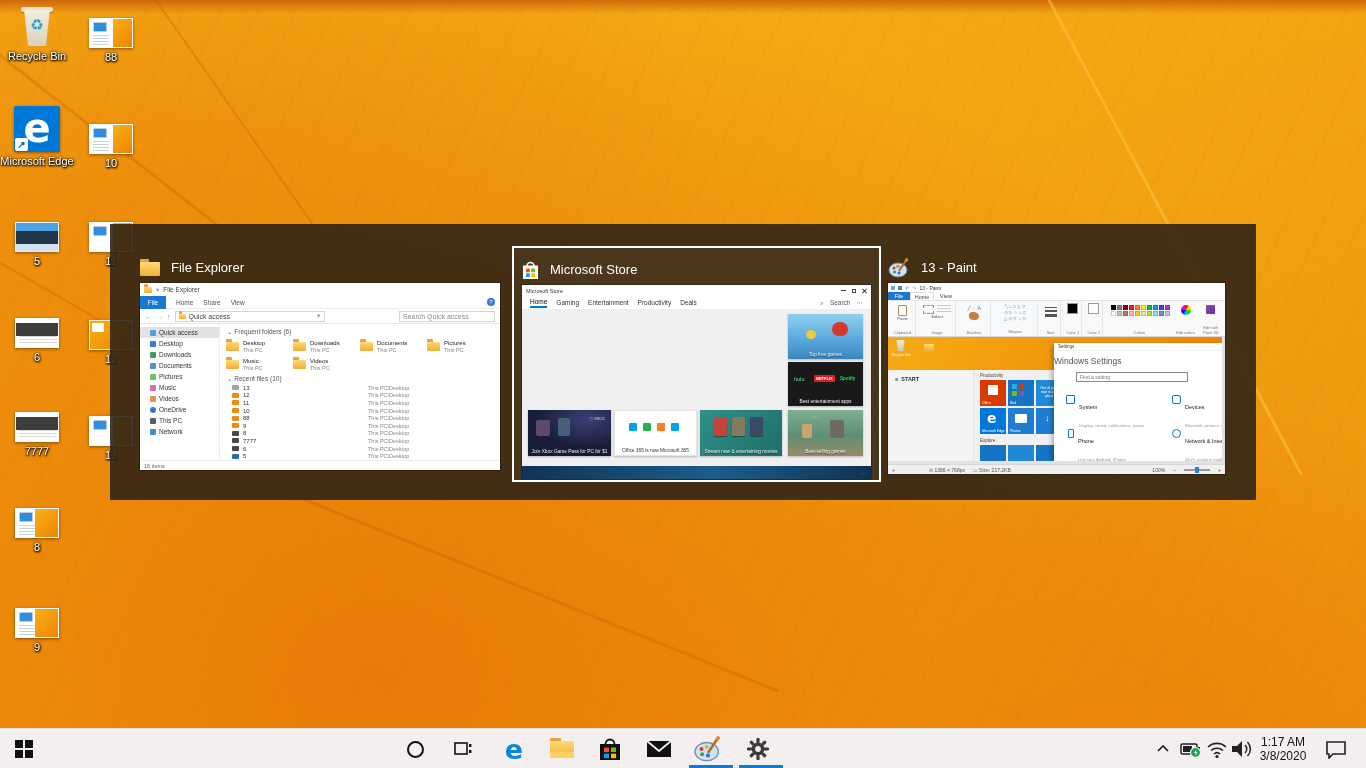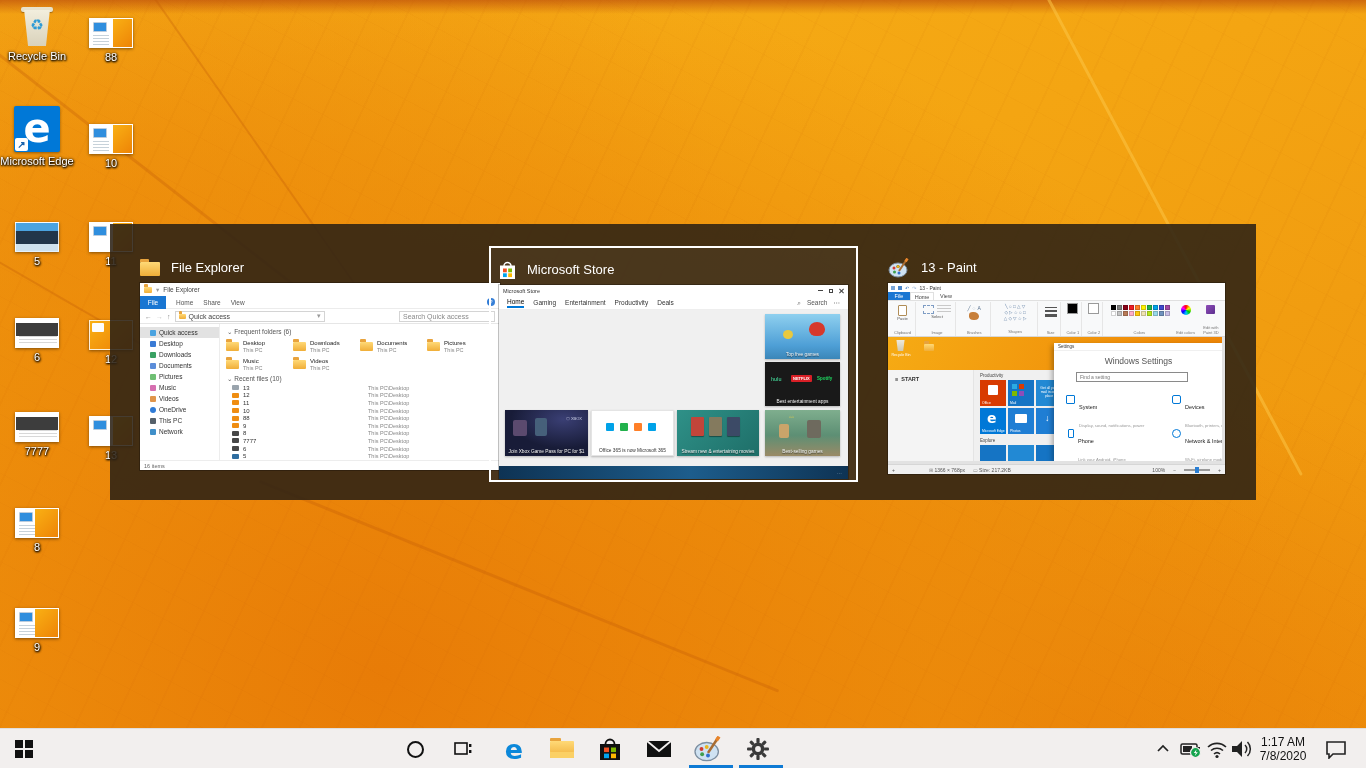--- a/index.html
+++ b/index.html
@@ -404,21 +404,21 @@
                 </div>
             </div>
           </div>
         </div>
         <div class="fe-status">
             <span>16 items</span>
           </div>
       </div>
     </div>
 
-    <div class="card sel" style="left:379px;width:369px;height:236px">
+    <div class="card sel" style="left:402px;width:369px;height:236px">
       <div class="card-head">
         <svg width="17" height="20" viewBox="0 0 17 20">
           <path d="M5 6 a3.5 3.5 0 0 1 7 0" fill="none" stroke="#fff" stroke-width="1.4"></path>
           <rect x="1" y="5.5" width="15" height="13.5" fill="#fff"></rect>
           <rect x="4" y="8.5" width="3.8" height="3.8" fill="#f25022"></rect>
           <rect x="9.2" y="8.5" width="3.8" height="3.8" fill="#7fba00"></rect>
           <rect x="4" y="13.3" width="3.8" height="3.8" fill="#00a4ef"></rect>
           <rect x="9.2" y="13.3" width="3.8" height="3.8" fill="#ffb900"></rect>
         </svg>
         <span>Microsoft Store</span>
@@ -626,21 +626,21 @@
           </div>
           <div class="tile" style="left:148px;top:71px;background:#1f7ed4">
             <span style="position:absolute;left:9px;top:5px;font-size:9px;color:#fff">↓</span>
           </div>
           <div style="position:absolute;left:92px;top:101px;font-size:4.5px;color:#444">Explore</div>
           <div class="tile" style="left:92px;top:108px;height:19px;background:#1574c4"></div>
           <div class="tile" style="left:120px;top:108px;height:19px;background:#2289d4"></div>
           <div class="tile" style="left:148px;top:108px;height:19px;background:#1574c4"></div>
           <div class="pt-set">
             <div style="height:8px;display:flex;align-items:center;padding-left:4px;font-size:4.5px;color:#333;border-bottom:1px solid #f0f0f0">Settings</div>
-            <div style="text-align:center;margin-top:5px;font-size:8.5px;font-weight:normal;color:#555">Windows Settings</div>
+            <div style="margin-top:5px;font-size:8.5px;font-weight:normal;color:#555">Windows Settings</div>
             <div style="width:112px;height:10px;margin:6px 0 0 22px;border:1px solid #8a8a8a;background:#fff;font-size:5px;color:#777;line-height:9px;padding-left:3px">Find a setting</div>
             <div class="set-item" style="left:12px;top:52px">
               <span class="set-ic"></span>
               <span><span class="nm">System</span><br><span class="ds">Display, sound, notifications, power</span></span>
             </div>
             <div class="set-item" style="left:118px;top:52px">
               <span class="set-ic" style="border-radius:2px"></span>
               <span><span class="nm">Devices</span><br><span class="ds">Bluetooth, printers, mouse</span></span>
             </div>
             <div class="set-item" style="left:12px;top:86px">
@@ -765,21 +765,21 @@
     </div>
     <div class="tb-slot" style="left:1228px;width:28px">
       <svg width="24" height="22" viewBox="0 0 24 22">
         <polygon points="2,8 7,8 12,3 12,19 7,14 2,14" fill="#222"></polygon>
         <path d="M15 7 A5.5 5.5 0 0 1 15 15" fill="none" stroke="#222" stroke-width="1.5"></path>
         <path d="M17.5 4 A10 10 0 0 1 17.5 18" fill="none" stroke="#222" stroke-width="1.5"></path>
       </svg>
     </div>
     <div class="clock">
       <span>1:17 AM</span>
-      <span>7/8/2020</span>
+      <span>3/8/2020</span>
     </div>
     <div class="tb-slot" style="left:1318px;width:36px">
       <svg width="22" height="20" viewBox="0 0 22 20">
         <path d="M2 3 h18 v12 h-12 l-4 4 v-4 h-2 z" fill="none" stroke="#222" stroke-width="1.6"></path>
       </svg>
     </div>
   </div>
 </div>
 
 </body></html>

